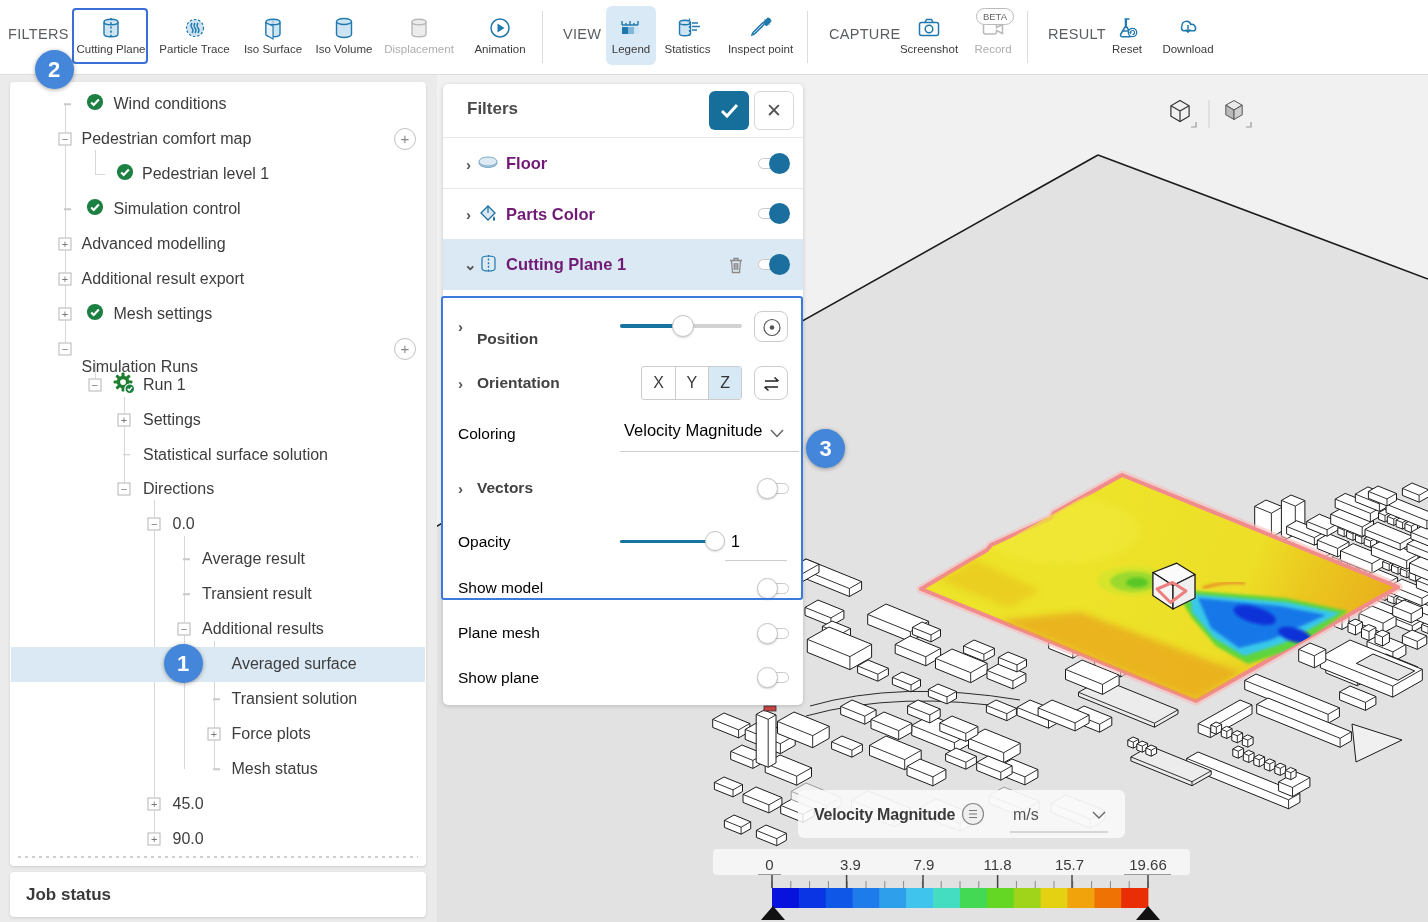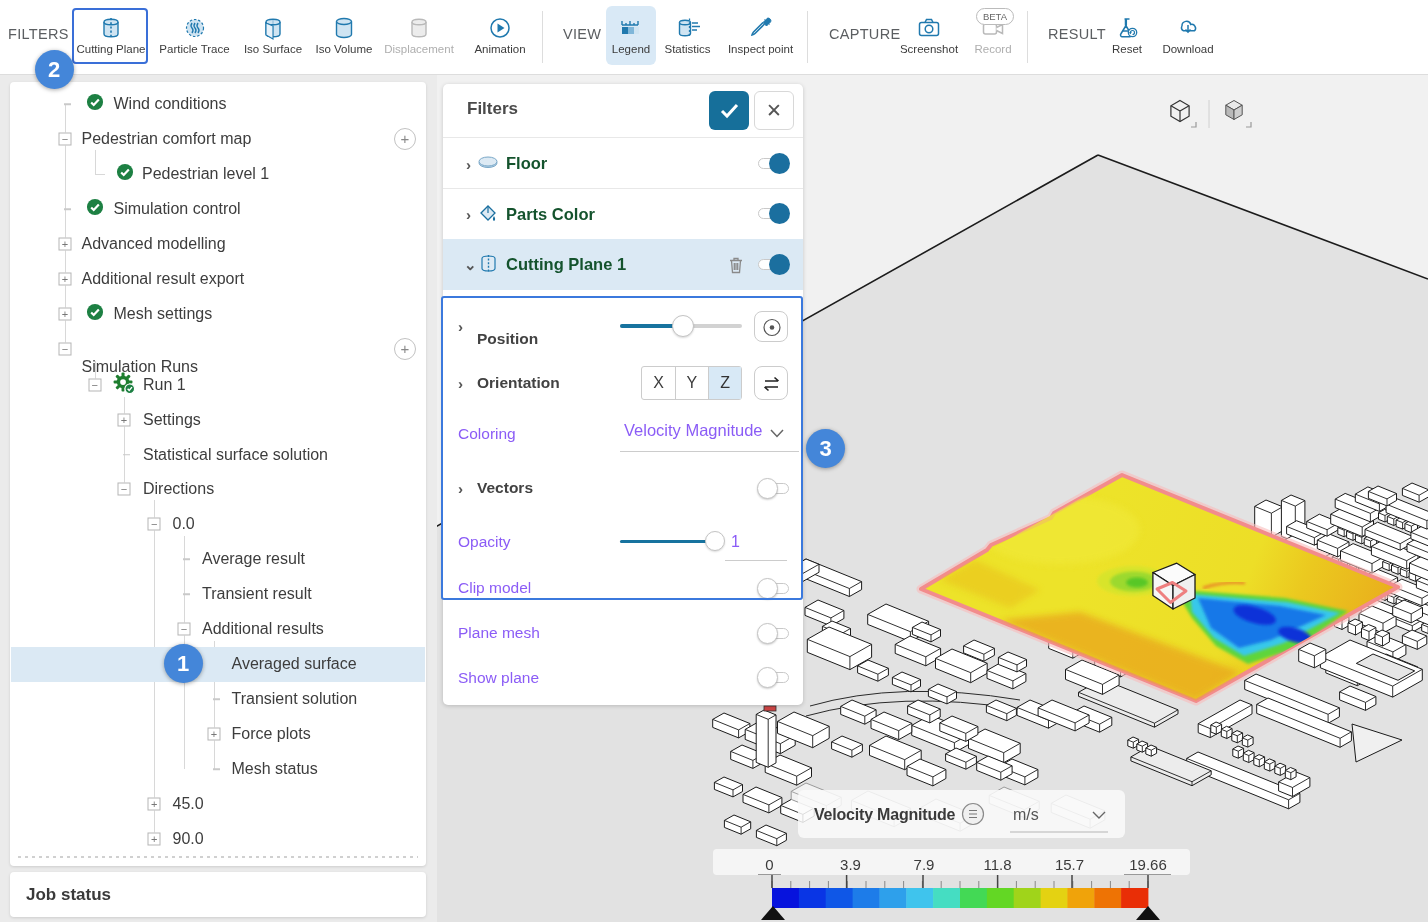--- a/index.html
+++ b/index.html
@@ -24,33 +24,33 @@
 .ebox{position:absolute;width:13px;height:13px;border:1px solid #b5b5b5;background:#fff;
   transform:translate(-50%,-50%);font-size:11px;line-height:11px;text-align:center;color:#777}
 .dash{position:absolute;width:7px;height:1.5px;background:#c9c9c9;transform:translateY(-50%)}
 .pcircle{position:absolute;width:22px;height:22px;border:1px solid #c2c2c2;border-radius:50%;
   transform:translate(-50%,-50%);text-align:center;line-height:20px;font-size:15px;color:#888;background:#fff}
 .chk{position:absolute;transform:translate(-50%,-50%)}
 .selrow{position:absolute;left:1px;width:414px;height:35px;background:#dbe9f4}
 
 #filters{position:absolute;left:443px;top:84px;width:360px;height:621px;background:#fff;
   border-radius:5px;box-shadow:0 1px 4px rgba(0,0,0,0.18);z-index:10}
-.frow-label{position:absolute;font-size:16.5px;font-weight:bold;color:#14532d}
+.frow-label{position:absolute;font-size:16.5px;font-weight:bold;color:#701a75}
 .chev{position:absolute;color:#555;font-size:15px;font-weight:bold;transform:translateY(-50%);font-family:'Liberation Sans',sans-serif}
 .divline{position:absolute;left:0;width:360px;height:1px;background:#e8e8e8}
 .tg{position:absolute;width:31px;height:11px;background:#fff;border:1px solid #c9c9c9;border-radius:6px}
 .tg .knob{position:absolute;width:21px;height:21px;border-radius:50%;top:-6px}
 .tg.on .knob{right:-2px;background:#1b6f9f}
 .tg.off .knob{left:-2px;background:#fff;border:1px solid #c4c4c4;box-shadow:0 1px 2px rgba(0,0,0,0.2)}
 .slider{position:absolute;height:3.5px;background:#d2d2d2;border-radius:2px}
 .slider .fill{position:absolute;left:0;top:0;height:3.5px;background:#17739f;border-radius:2px}
 .slider .hnd{position:absolute;width:22px;height:22px;background:#fff;border:1px solid #c4c4c4;
   border-radius:50%;top:-9.5px;box-shadow:0 1px 2px rgba(0,0,0,0.15)}
 .sublabel{position:absolute;font-size:15.5px;font-weight:bold;color:#424242;transform:translateY(-50%)}
-.plain{position:absolute;font-size:15.5px;color:#8b5cf6;transform:translateY(-50%)}
+.plain{position:absolute;font-size:15.5px;color:#000000;transform:translateY(-50%)}
 .obtn{position:absolute;border:1px solid #ccc;border-radius:8px;background:#fff}
 #bluebox{position:absolute;left:441px;top:296px;width:362px;height:304px;border:2px solid #3b79dd;
   border-radius:3px;z-index:12;pointer-events:none}
 #cpborder{position:absolute;left:72px;top:8px;width:76px;height:56px;border:2px solid #3a6fd8;
   border-radius:4px}
 #legendbg{position:absolute;left:606px;top:6px;width:50px;height:59px;background:#d9e9f6;
   border-radius:6px}
 #jobstatus{position:absolute;left:10px;top:872px;width:416px;height:45px;background:#fff;
   border-radius:4px;box-shadow:0 1px 3px rgba(0,0,0,0.13);font-size:17px;font-weight:bold;
   color:#3a3a3a;line-height:45px;padding-left:16px;z-index:10}
@@ -737,21 +737,21 @@
     <div class="tg off" style="left:315px;top:398.5px">
       <div class="knob"></div>
     </div>
     <div class="plain" style="left:15px;top:457.5px">Opacity</div>
     <div class="slider" style="left:176.5px;top:455.7px;width:95px">
       <div class="fill" style="width:95px"></div>
       <div class="hnd" style="left:85px;width:20px;height:20px;top:-8.5px"></div>
     </div>
     <div class="plain" style="left:288px;top:457.5px;font-size:16px">1</div>
     <div class="abs" style="left:281.7px;top:475.7px;width:62px;height:1px;background:#ccc"></div>
-    <div class="plain" style="left:15px;top:504px">Clip model</div>
+    <div class="plain" style="left:15px;top:504px">Show model</div>
     <div class="tg off" style="left:315px;top:498.5px">
       <div class="knob"></div>
     </div>
     <div class="plain" style="left:15px;top:549px">Plane mesh</div>
     <div class="tg off" style="left:315px;top:543.5px">
       <div class="knob"></div>
     </div>
     <div class="plain" style="left:15px;top:593.5px">Show plane</div>
     <div class="tg off" style="left:315px;top:588px">
       <div class="knob"></div>

